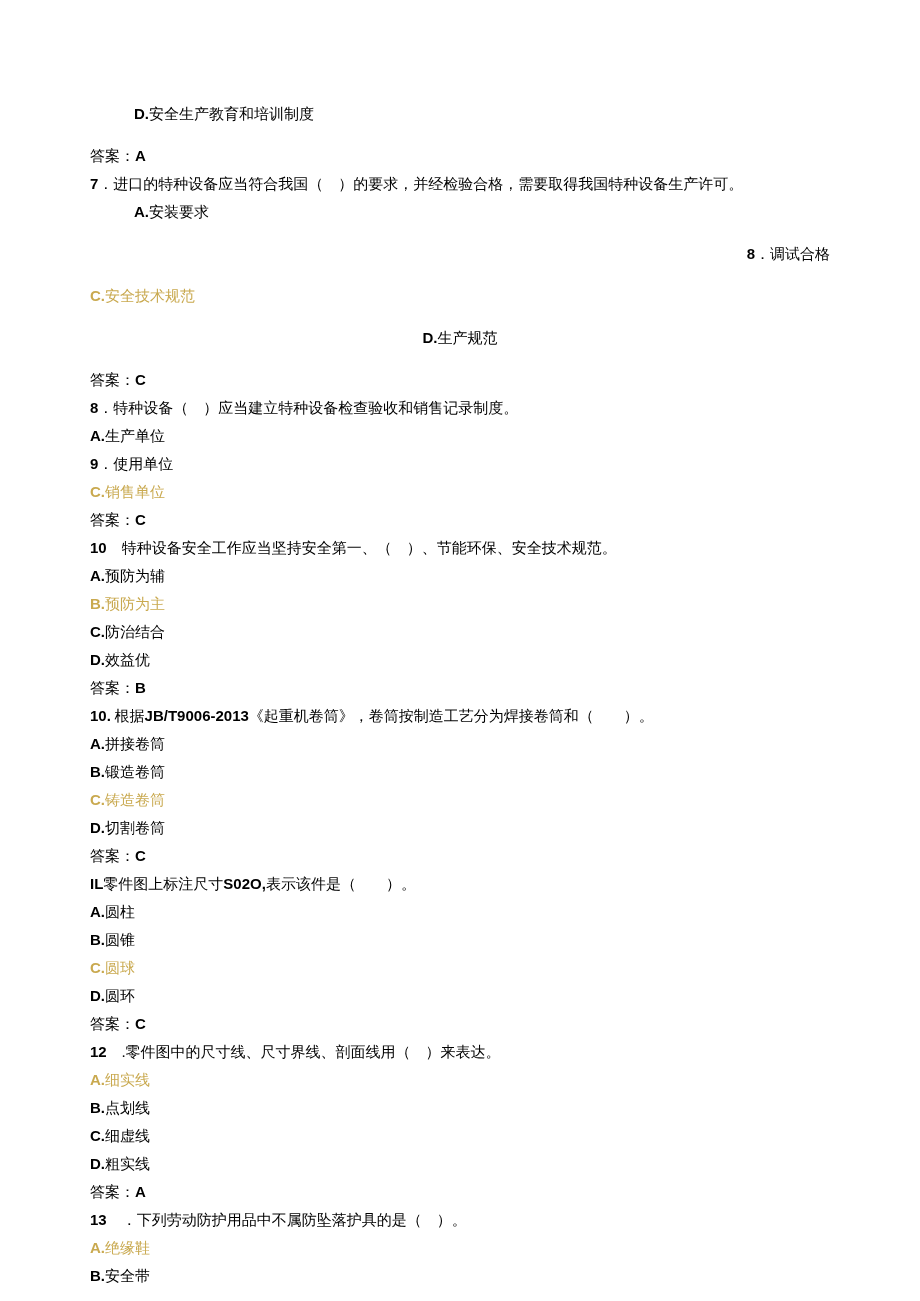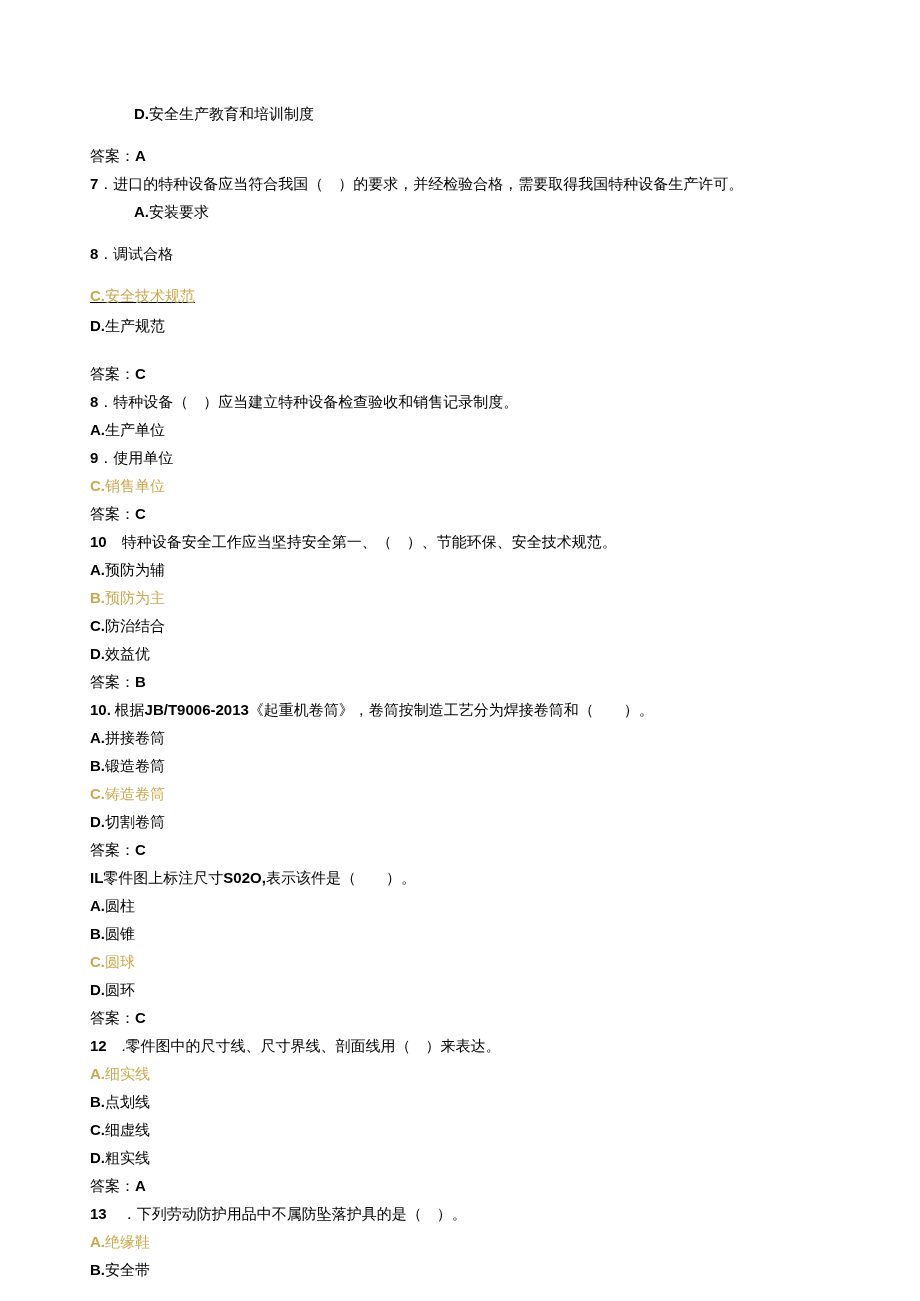--- a/index.html
+++ b/index.html
@@ -29,23 +29,23 @@
   }
 </style>
 </head>
 <body>
 
 <div class="page" id="page-container">
     <p class="line" style="margin-bottom: 14px; margin-left: 44px;"><span class="option-prefix">D.</span><span>安全生产教育和培训制度</span></p>
     <p class="line"><span>答案：</span><span class="option-prefix">A</span></p>
     <p class="line"><span class="option-prefix">7</span><span>．进口的特种设备应当符合我国（　）的要求，并经检验合格，需要取得我国特种设备生产许可。</span></p>
     <p class="line" style="margin-bottom: 14px; margin-left: 44px;"><span class="option-prefix">A.</span><span>安装要求</span></p>
-    <p class="line" style="margin-bottom: 14px;"><span class="option-prefix">8</span><span>．调试合格</span></p>
-    <p class="line" style="margin-bottom: 2px; text-decoration: underline;"><span class="option-prefix highlight">C.</span><span class="highlight">安全技术规范</span></p>
-    <p class="line" style="margin-bottom: 20px;"><span class="option-prefix">D.</span><span>生产规范</span></p>
+    <p class="line" style="margin-bottom: 14px; text-align: right;"><span class="option-prefix">8</span><span>．调试合格</span></p>
+    <p class="line" style="margin-bottom: 14px;"><span class="option-prefix highlight">C.</span><span class="highlight">安全技术规范</span></p>
+    <p class="line" style="margin-bottom: 14px; text-align: center;"><span class="option-prefix">D.</span><span>生产规范</span></p>
     <p class="line"><span>答案：</span><span class="option-prefix">C</span></p>
     <p class="line"><span class="option-prefix">8</span><span>．特种设备（　）应当建立特种设备检查验收和销售记录制度。</span></p>
     <p class="line"><span class="option-prefix">A.</span><span>生产单位</span></p>
     <p class="line"><span class="option-prefix">9</span><span>．使用单位</span></p>
     <p class="line"><span class="option-prefix highlight">C.</span><span class="highlight">销售单位</span></p>
     <p class="line"><span>答案：</span><span class="option-prefix">C</span></p>
     <p class="line"><span class="option-prefix">10</span><span>　特种设备安全工作应当坚持安全第一、（　）、节能环保、安全技术规范。</span></p>
     <p class="line"><span class="option-prefix">A.</span><span>预防为辅</span></p>
     <p class="line"><span class="option-prefix highlight">B.</span><span class="highlight">预防为主</span></p>
     <p class="line"><span class="option-prefix">C.</span><span>防治结合</span></p>

